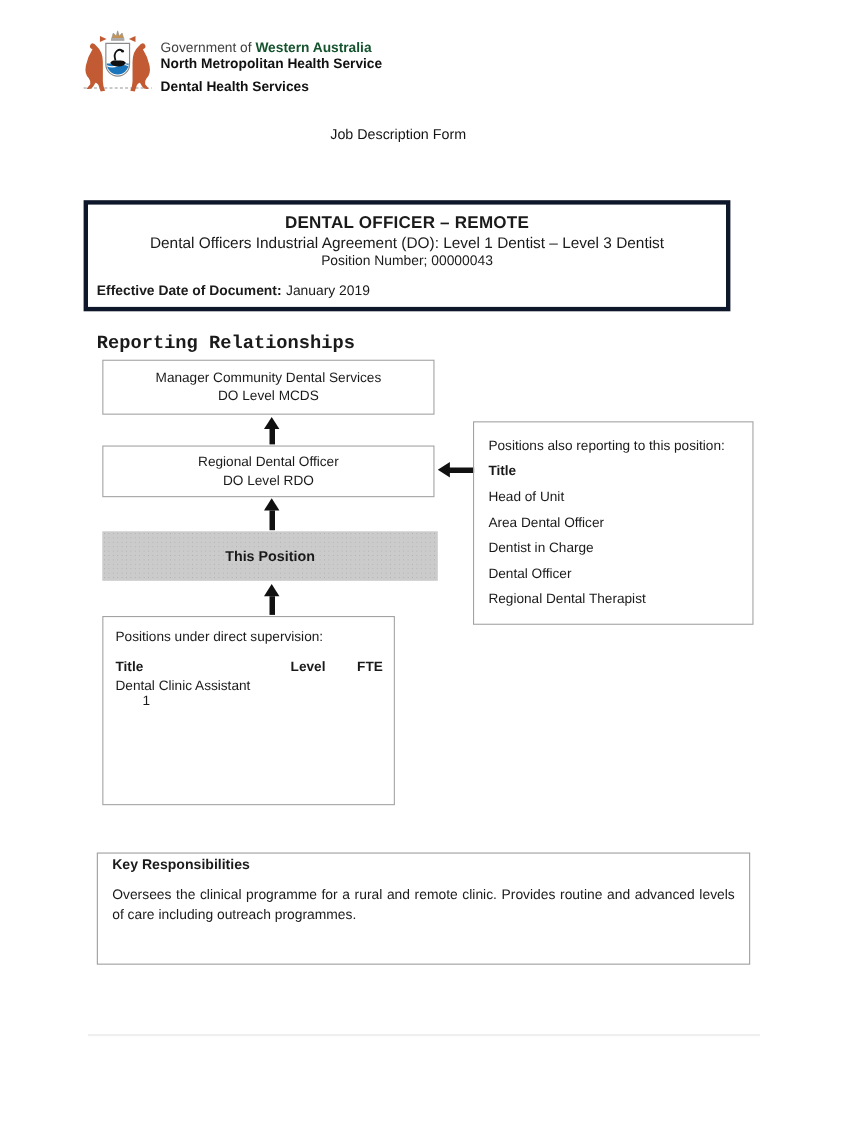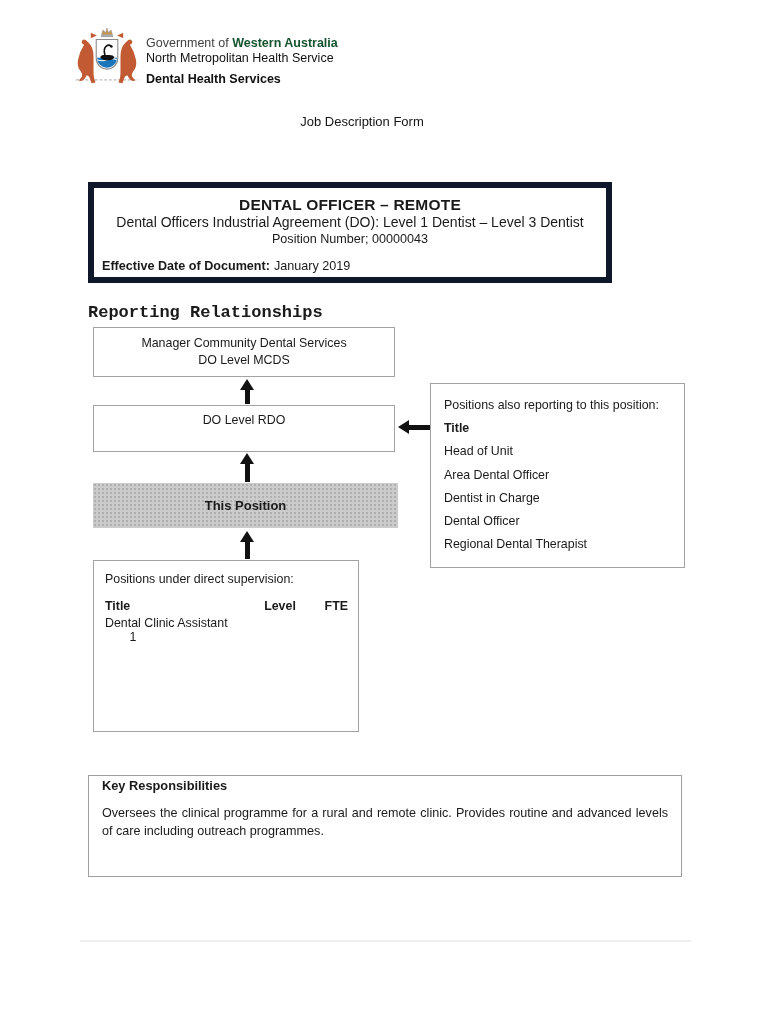--- a/index.html
+++ b/index.html
@@ -8,26 +8,26 @@
     position:relative; width:770px; height:1024px; margin:0 auto;
     background:#ffffff; overflow:hidden;
     font-family:"Liberation Sans","DejaVu Sans",sans-serif;
     color:#1a1a1a;
   }
   
   .logo-crest { position:absolute; left:73px; top:26px; width:68px; height:62px; }
   .logo-text { position:absolute; left:146px; top:36px; font-size:12.5px; line-height:15px; color:#111; }
   .logo-text .l1 { color:#3f3f3f; }
   .logo-text .l1 b { color:#14532d; }
-  .logo-text .l2 { font-weight:normal; }
+  .logo-text .l2 { font-weight:bold; }
   .logo-text .l3 { font-weight:bold; margin-top:6px; }
   
   .form-title { position:absolute; left:0; top:114px; width:724px; text-align:center; font-size:13px; color:#141414; }
   
-  .title-box { position:absolute; left:88px; top:182px; width:524px; height:101px; border:6px solid #0f172a; text-align:center; }
+  .title-box { position:absolute; left:76px; top:182px; width:588px; height:101px; border:4px solid #0f172a; text-align:center; }
   .title-box .t1 { margin-top:8px; font-size:15.5px; font-weight:bold; letter-spacing:0.2px; }
   .title-box .t2 { margin-top:0; font-size:14px; }
   .title-box .t3 { margin-top:2px; font-size:12.6px; }
   .title-box .effective { text-align:left; padding-left:8px; margin-top:13px; font-size:12.6px; }
   .title-box .effective .val { margin-left:4px; font-weight:normal; }
   
   .rr-heading { position:absolute; left:88px; top:303px; font-size:17px; font-weight:bold;font-family:Liberation Mono, monospace; }
   .org-box { position:absolute; border:1px solid #a3a3a3; background:#fff; text-align:center; font-size:12.4px; line-height:17px; }
   .box-manager  { left:93px; top:327px; width:302px; height:50px; padding-top:7px; }
   .box-regional { left:93px; top:405px; width:302px; height:47px; padding-top:6px; }
@@ -116,20 +116,21 @@
     <div>Manager Community Dental Services</div>
     <div>DO Level MCDS</div>
   </div>
 
   <div class="arrow-up a1">
       <div class="head"></div>
       <div class="shaft"></div>
     </div>
 
   <div class="org-box box-regional">
+    <div>Regional Dental Officer</div>
     <div>DO Level RDO</div>
   </div>
 
   <div class="arrow-up a2">
       <div class="head"></div>
       <div class="shaft"></div>
     </div>
 
   <div class="arrow-left">
       <div class="head"></div>

